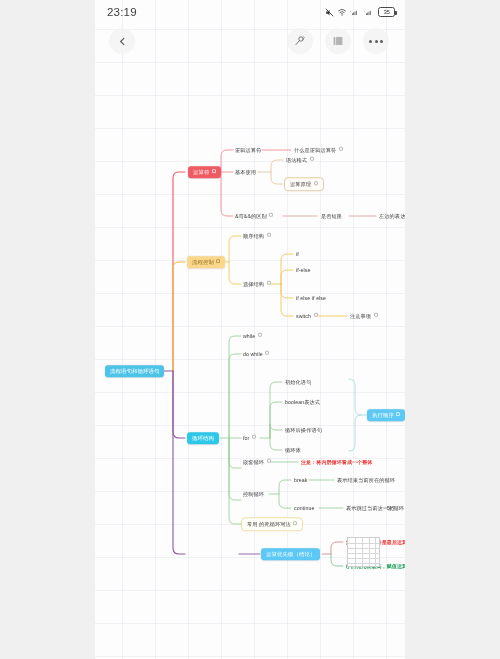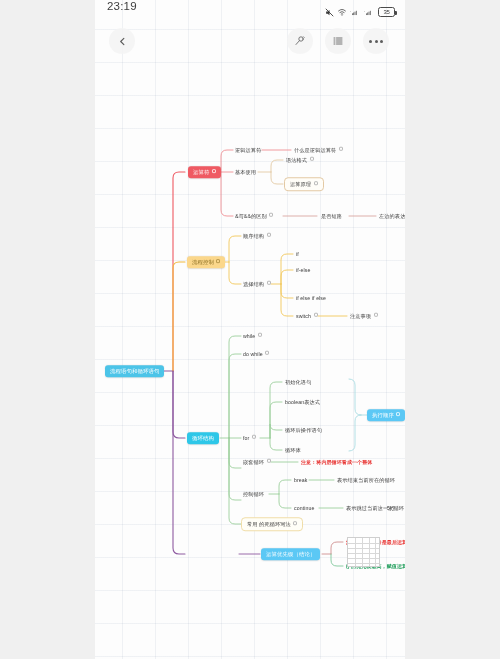--- a/index.html
+++ b/index.html
@@ -20,21 +20,21 @@
     position: absolute; inset: 0;
     background-image:
       linear-gradient(to right, rgba(120,140,170,0.10) 1px, transparent 1px),
       linear-gradient(to bottom, rgba(120,140,170,0.10) 1px, transparent 1px);
     background-size: 33px 33px;
     background-position: -6px -4px;
   }
   
   #statusbar {
     position: absolute; left: 0; top: 0; width: 310px; height: 24px;
-    display: flex; 
+    display: flex; align-items: center;
     padding: 0 10px 0 12px;
     z-index: 30;
   }
   #clock { font-size: 11.5px; color: #3c3c3c; letter-spacing: .2px; }
   #statusicons { margin-left: auto; display: flex; align-items: center; gap: 3px; }
   .sicon { color: #3a3a3a; display: block; }
   .battery {
     width: 17px; height: 9.5px; border: 1px solid #4a4a4a; border-radius: 2.5px;
     position: relative; display: flex; align-items: center; justify-content: center;
   }

